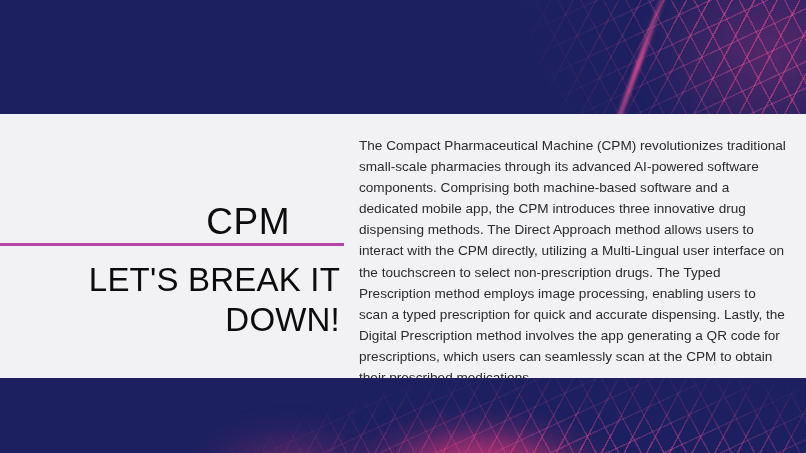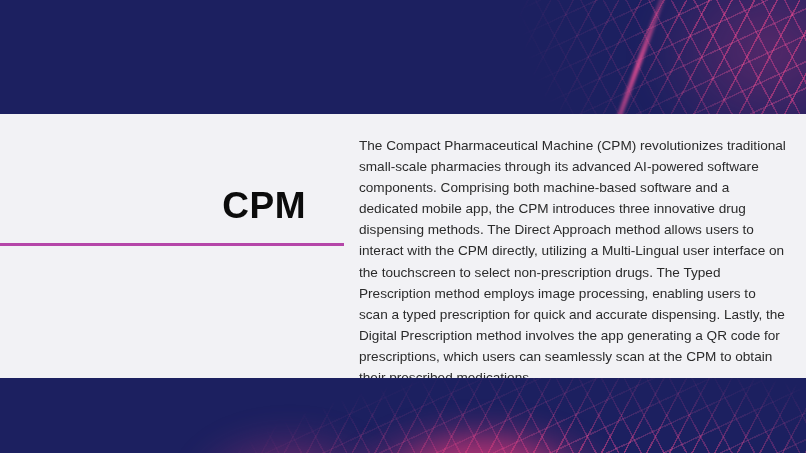--- a/index.html
+++ b/index.html
@@ -141,23 +141,23 @@
     left: 0;
     top: 0;
     width: 344px;
     height: 264px;
   }
 
   .eyebrow {
     position: absolute;
     right: 38px;
     top: 73px;
-    margin: 0;
+    margin: 16px;
     font-size: 37px;
-    font-weight: bold;
+    font-weight: normal;
     letter-spacing: .5px;
     color: #0c0c0c;
     line-height: 1;
     text-align: right;
   }
 
   .rule {
     position: absolute;
     left: 0;
     top: 129px;
@@ -207,20 +207,21 @@
     <div class="streak"></div>
   </div>
 
   <div class="content">
 
     <div class="left-col">
       <p class="eyebrow">CPM</p>
 
       <div class="rule"></div>
 
+      <h1 class="headline">LET'S BREAK IT DOWN!</h1>
     </div>
 
     <div class="body-col">
       <p class="body-text">The Compact Pharmaceutical Machine (CPM) revolutionizes traditional small-scale pharmacies through its advanced AI-powered software components. Comprising both machine-based software and a dedicated mobile app, the CPM introduces three innovative drug dispensing methods. The Direct Approach method allows users to interact with the CPM directly, utilizing a Multi-Lingual user interface on the touchscreen to select non-prescription drugs. The Typed Prescription method employs image processing, enabling users to scan a typed prescription for quick and accurate dispensing. Lastly, the Digital Prescription method involves the app generating a QR code for prescriptions, which users can seamlessly scan at the CPM to obtain their prescribed medications</p>
     </div>
 
   </div>
 
   <div class="band band-bottom">
     <div class="chevrons chev-a mask-br"></div>

